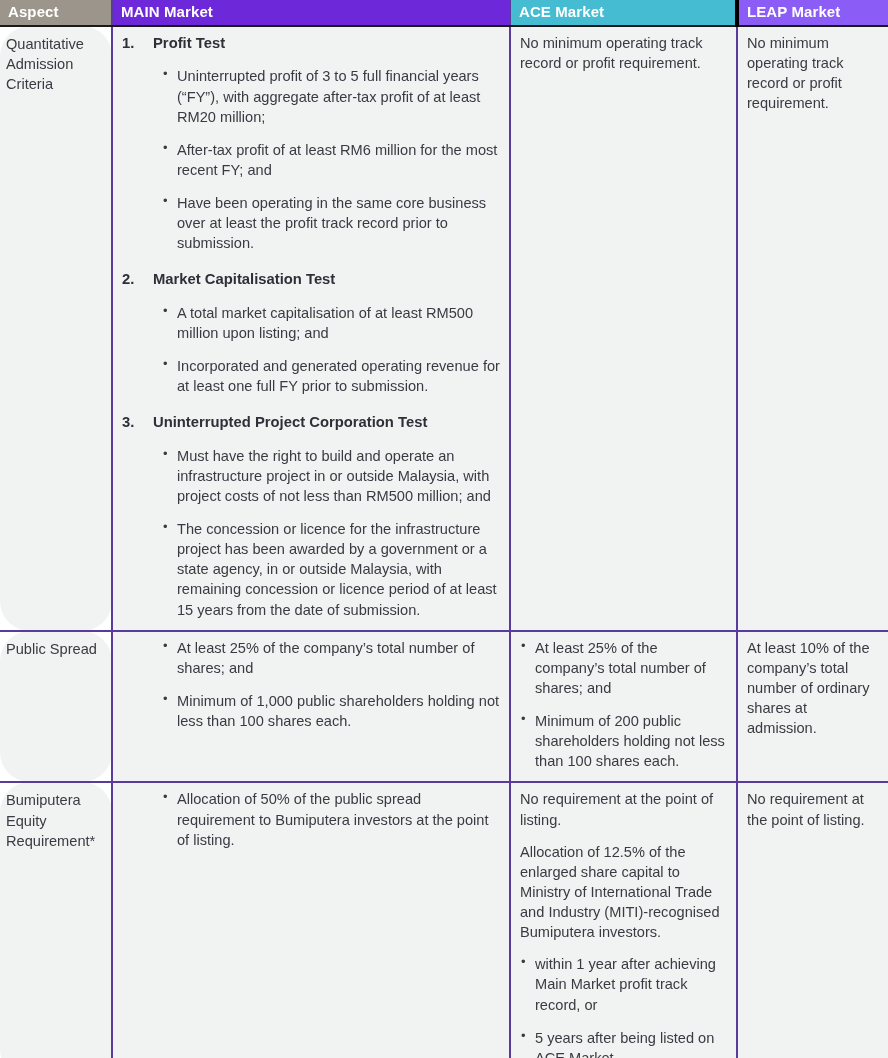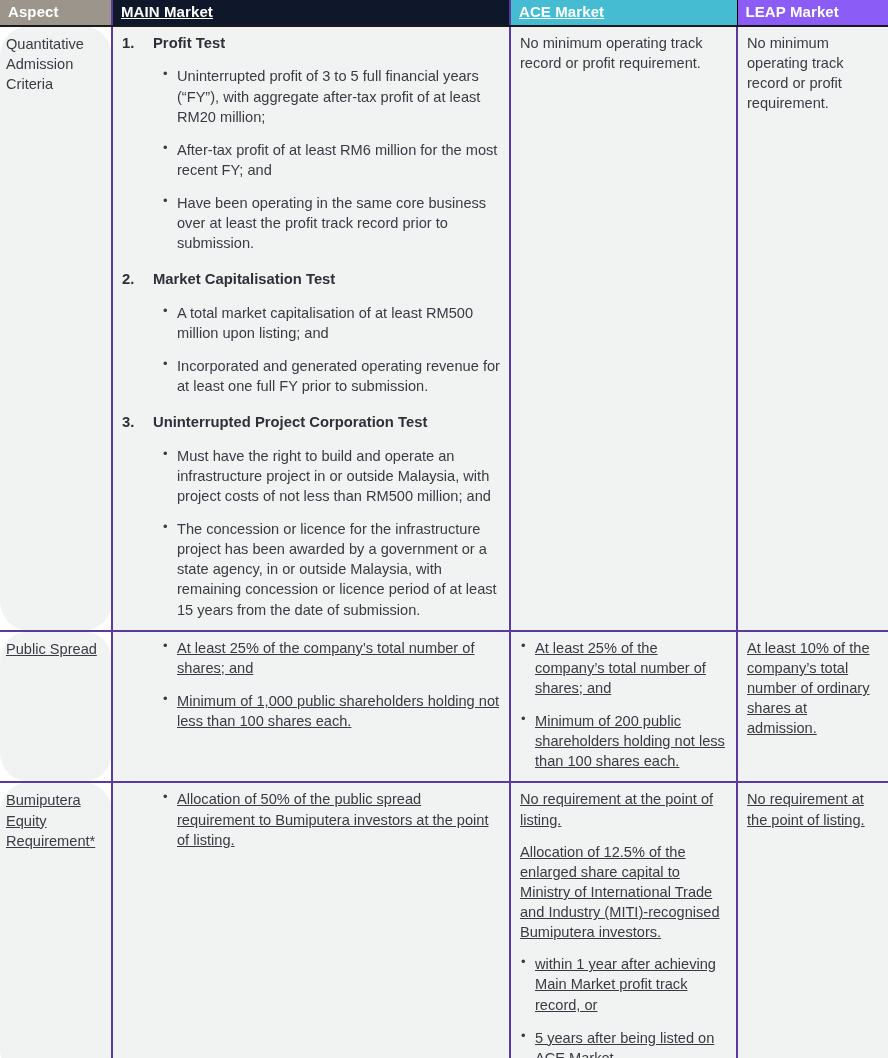--- a/index.html
+++ b/index.html
@@ -30,40 +30,40 @@
     vertical-align: middle;
     font-size: 15px;
     font-weight: bold;
     letter-spacing: 0.1px;
     color: #ffffff;
     height: 23px;
     box-sizing: border-box;
     border-bottom: 2px solid #1a1a1a;
   }
   th.h-aspect { background: #9c958c; border-right: 2px solid #5b3a9e; }
-  th.h-main   { background: #0f172a; border-right: 2px solid #5b3a9e; text-decoration: underline; }
-  th.h-ace    { background: #45bcd2; border-right: 1px solid #000000; text-decoration: underline; }
+  th.h-main   { background: #6d28d9; border-right: 2px solid #5b3a9e; }
+  th.h-ace    { background: #45bcd2; border-right: 4px solid #000000; }
   th.h-leap   { background: #8b5cf6; }
 
   
   .cmp-table td {
     background: #f1f3f2;
     color: #3a3a42;
     vertical-align: top;
     font-size: 14.6px;
     line-height: 1.38;
     padding: 6px 9px 10px 9px;
     box-sizing: border-box;
   }
   td.c-aspect { border-right: 2px solid #5b3a9e; padding-left: 6px; border-radius: 30px; }
   td.c-main   { border-right: 2px solid #5b3a9e; }
   td.c-ace    { border-right: 2px solid #5b3a9e; }
   td.c-leap   { }
 
-  tr.row-sep > td { border-top: 2px solid #5b3a9e; text-decoration: underline; }
+  tr.row-sep > td { border-top: 2px solid #5b3a9e; }
 
   
   col.w-aspect { width: 112px; }
   col.w-main   { width: 398px; }
   col.w-ace    { width: 227px; }
   col.w-leap   { width: 151px; }
 
   
   .plain-p {
     margin: 0 0 12px 0;

